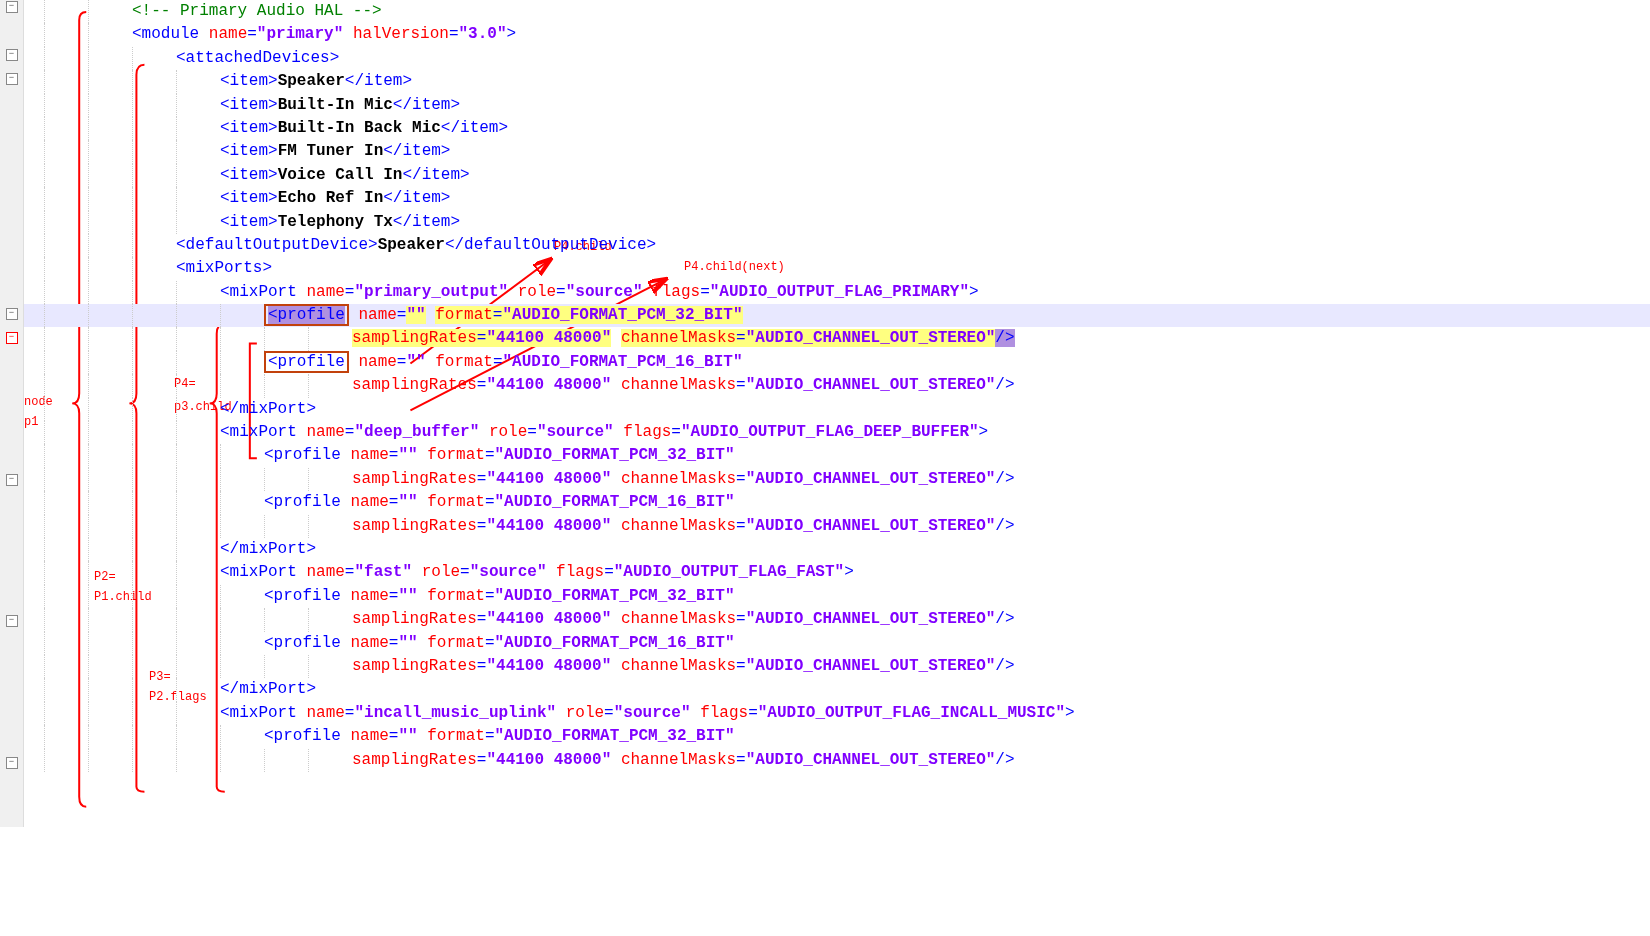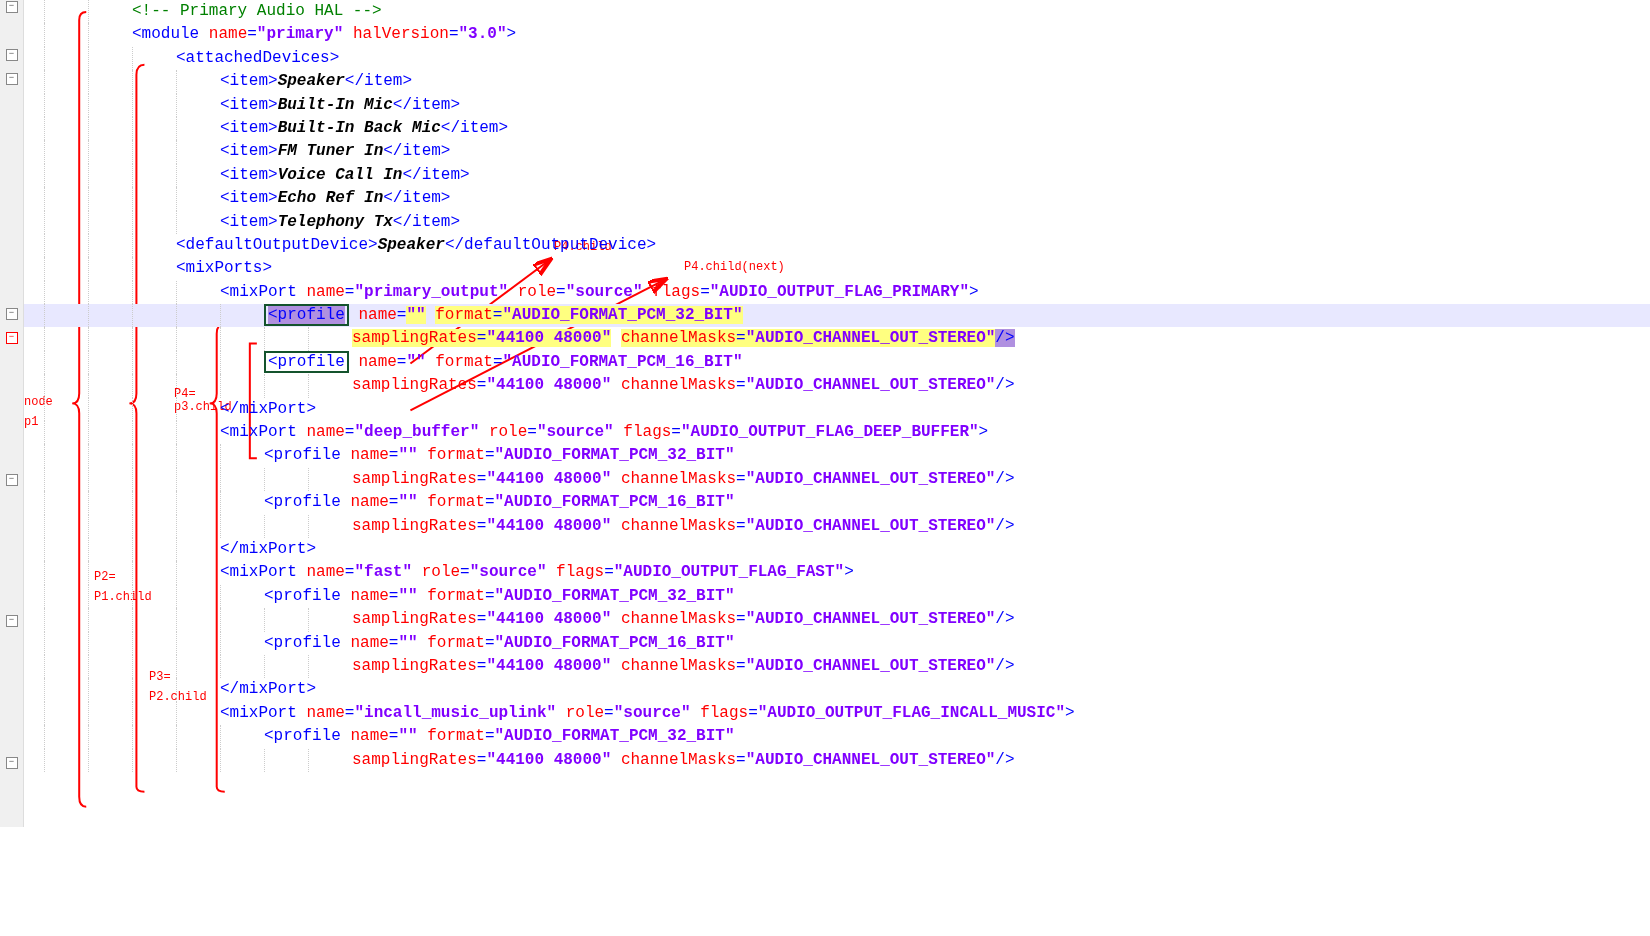--- a/index.html
+++ b/index.html
@@ -7,26 +7,26 @@
 .editor { position: relative; display: flex; }
 .gutter { width: 24px; background: #f0f0f0; border-right: 1px solid #ddd; flex-shrink: 0; }
 .fold-marker { width: 12px; height: 12px; border: 1px solid #888; display: block; margin: 1px auto; font-size: 9px; line-height: 9px; text-align: center; color: #555; background: #fff; }
 .gutter-spacer { height: 23.4px; }
 .code-area { position: relative; flex: 1; }
 .line { height: 23.4px; line-height: 23.4px; padding-left: 20px; position: relative; }
 .indent-guide { display: inline-block; width: 44px; height: 23.4px; border-left: 1px dotted #ccc; vertical-align: top; }
 .t-tag { color: #0000ff; }
 .t-attr { color: #ff0000; }
 .t-str { color: #8000ff; font-weight: bold; }
-.t-text { color: #000; font-weight: bold; font-style: italic; }
+.t-text { color: #000; font-weight: bold; }
 .t-comment { color: #008000; }
 .t-bracket { color: #0000ff; }
 .highlight-line { background: #e8e8ff; width: 100%; }
 .highlight-yellow { background: #ffff80; }
-.sel-purple-outer { border: 2px solid #14532d; padding: 0 2px; }
+.sel-purple-outer { border: 2px solid #c2410c; padding: 0 2px; }
 .sel-purple { background: #b090e0; color: #0000ff; }
 .annotation { position: absolute; color: #ff0000; font-family: Liberation Mono, monospace; font-size: 12px; pointer-events: none; }
 .overlay-svg { position: absolute; top: 0; left: 0; width: 100%; height: 100%; pointer-events: none; }
 .overlay-svg line, .overlay-svg path { stroke: #ff0000; stroke-width: 2; fill: none; }
 .arrowhead { fill: #ff0000; }
 </style>
 </head>
 <body>
 
 <div class="editor">
@@ -101,22 +101,22 @@
 
       <line x1="385" y1="365" x2="525" y2="260" marker-end="url(#arrow)"></line>
 
       <line x1="385" y1="412" x2="640" y2="280" marker-end="url(#arrow)"></line>
     </svg>
     <span class="annotation" style="left:0px; top:395px;">node</span>
     <span class="annotation" style="left:0px; top:415px;">p1</span>
     <span class="annotation" style="left:70px; top:570px;">P2=</span>
     <span class="annotation" style="left:70px; top:590px;">P1.child</span>
     <span class="annotation" style="left:125px; top:670px;">P3=</span>
-    <span class="annotation" style="left:125px; top:690px;">P2.child</span>
-    <span class="annotation" style="left:150px; top:387px;">P4=</span>
+    <span class="annotation" style="left:125px; top:690px;">P2.flags</span>
+    <span class="annotation" style="left:150px; top:377px;">P4=</span>
     <span class="annotation" style="left:150px; top:400px;">p3.child</span>
     <span class="annotation" style="left:530px; top:240px;">P4.child</span>
     <span class="annotation" style="left:660px; top:260px;">P4.child(next)</span>
       <div class="line"><span class="indent-guide"></span><span class="indent-guide"></span><span class="t-comment">&lt;!-- Primary Audio HAL --&gt;</span></div>
       <div class="line"><span class="indent-guide"></span><span class="indent-guide"></span><span class="t-bracket">&lt;</span><span class="t-tag">module</span><span> </span><span class="t-attr">name</span><span class="t-tag">=</span><span class="t-str">"primary"</span><span> </span><span class="t-attr">halVersion</span><span class="t-tag">=</span><span class="t-str">"3.0"</span><span class="t-bracket">&gt;</span></div>
       <div class="line"><span class="indent-guide"></span><span class="indent-guide"></span><span class="indent-guide"></span><span class="t-bracket">&lt;</span><span class="t-tag">attachedDevices</span><span class="t-bracket">&gt;</span></div>
       <div class="line"><span class="indent-guide"></span><span class="indent-guide"></span><span class="indent-guide"></span><span class="indent-guide"></span><span class="t-bracket">&lt;</span><span class="t-tag">item</span><span class="t-bracket">&gt;</span><span class="t-text">Speaker</span><span class="t-bracket">&lt;/</span><span class="t-tag">item</span><span class="t-bracket">&gt;</span></div>
       <div class="line"><span class="indent-guide"></span><span class="indent-guide"></span><span class="indent-guide"></span><span class="indent-guide"></span><span class="t-bracket">&lt;</span><span class="t-tag">item</span><span class="t-bracket">&gt;</span><span class="t-text">Built-In Mic</span><span class="t-bracket">&lt;/</span><span class="t-tag">item</span><span class="t-bracket">&gt;</span></div>
       <div class="line"><span class="indent-guide"></span><span class="indent-guide"></span><span class="indent-guide"></span><span class="indent-guide"></span><span class="t-bracket">&lt;</span><span class="t-tag">item</span><span class="t-bracket">&gt;</span><span class="t-text">Built-In Back Mic</span><span class="t-bracket">&lt;/</span><span class="t-tag">item</span><span class="t-bracket">&gt;</span></div>
       <div class="line"><span class="indent-guide"></span><span class="indent-guide"></span><span class="indent-guide"></span><span class="indent-guide"></span><span class="t-bracket">&lt;</span><span class="t-tag">item</span><span class="t-bracket">&gt;</span><span class="t-text">FM Tuner In</span><span class="t-bracket">&lt;/</span><span class="t-tag">item</span><span class="t-bracket">&gt;</span></div>

